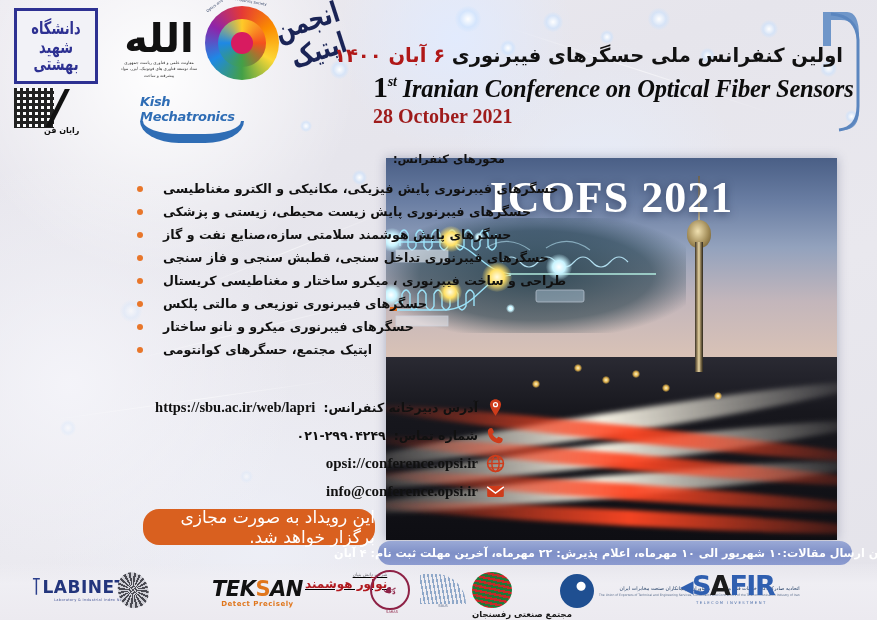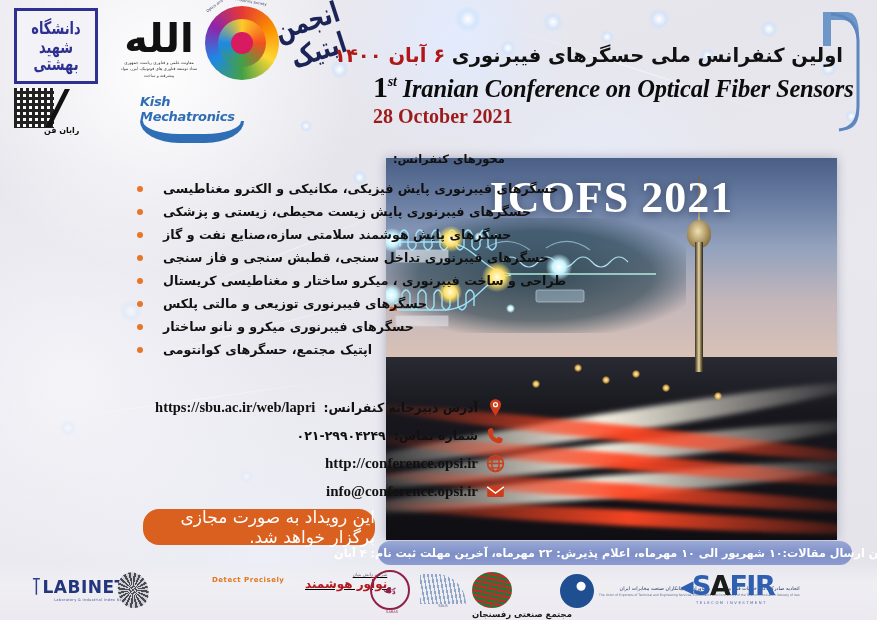--- a/index.html
+++ b/index.html
@@ -325,21 +325,21 @@
     </div>
 
     <div class="crow mono">
       <svg class="cicon" viewBox="0 0 24 24">
         <circle cx="12" cy="12" r="10" fill="none" stroke="#cf3c1b" stroke-width="2"></circle>
         <ellipse cx="12" cy="12" rx="4.6" ry="10" fill="none" stroke="#cf3c1b" stroke-width="1.8"></ellipse>
         <line x1="2" y1="12" x2="22" y2="12" stroke="#cf3c1b" stroke-width="1.8"></line>
         <line x1="4" y1="6.5" x2="20" y2="6.5" stroke="#cf3c1b" stroke-width="1.5"></line>
         <line x1="4" y1="17.5" x2="20" y2="17.5" stroke="#cf3c1b" stroke-width="1.5"></line>
       </svg>
-      <span class="ctext">http://conference.opsi.ir</span>
+      <span class="ctext">opsi://conference.opsi.ir</span>
     </div>
 
     <div class="crow mono">
       <svg class="cicon" viewBox="0 0 24 24">
         <rect x="1.5" y="5" width="21" height="14" rx="1.5" fill="#cf3c1b"></rect>
         <path d="M1.5 6.2 L12 14 L22.5 6.2" fill="none" stroke="#fff" stroke-width="1.8"></path>
       </svg>
       <span class="ctext">info@conference.opsi.ir</span>
     </div>
   </div>
@@ -420,20 +420,21 @@
         <span class="mark">⊺</span><span class="nm">LABINET</span>
       </div>
       <div class="sub">Laboratory &amp; Industrial Index Network</div>
     </div>
 
     <div class="sp nouran">
       <span class="swirl"></span>
     </div>
 
     <div class="sp teksan">
+      <div class="nm">TEK<em>S</em>AN</div>
       <div class="sub">Detect Precisely</div>
     </div>
 
     <div class="sp noavar">
       <div class="t0">شرکت دانش بنیان</div>
       <div class="t1">نوآور هوشمند</div>
     </div>
 
     <div class="sp saras">
       <div class="ring">

